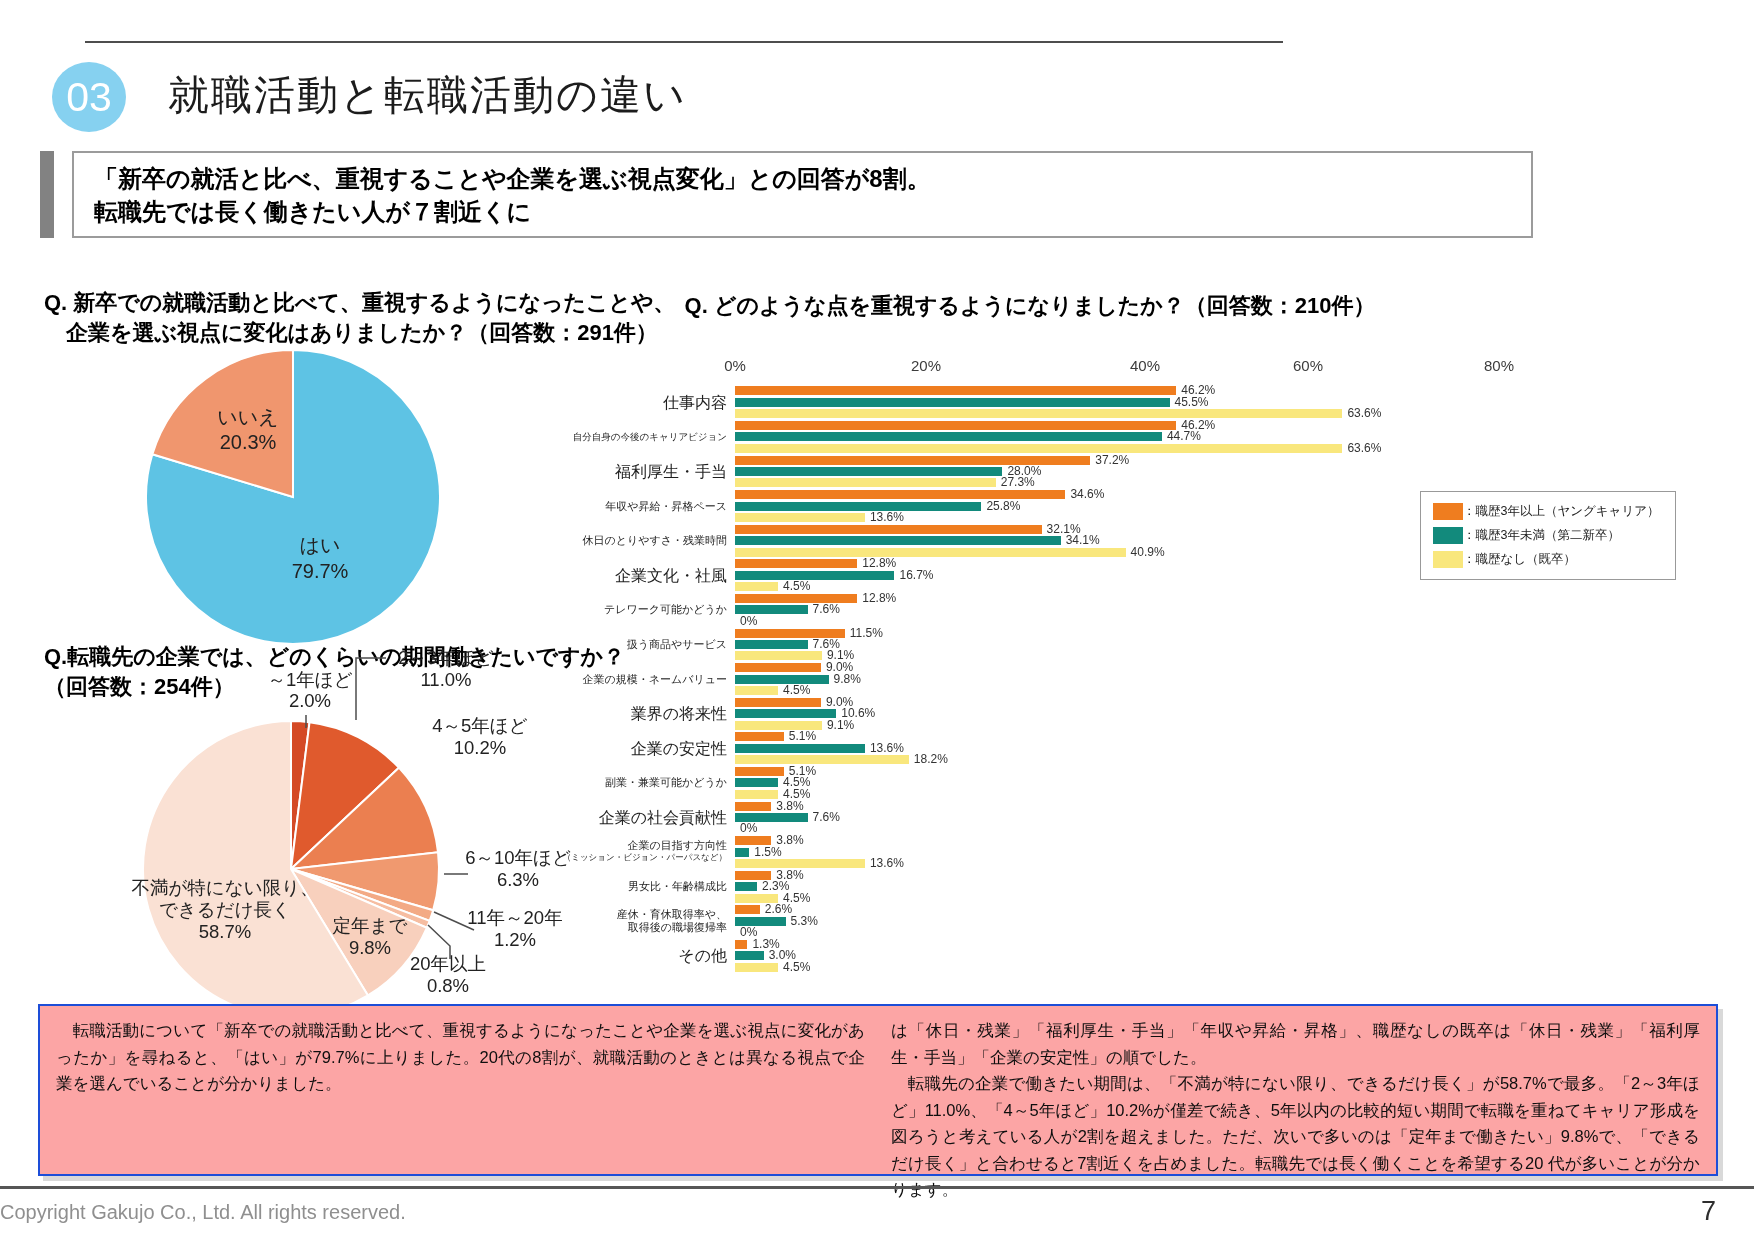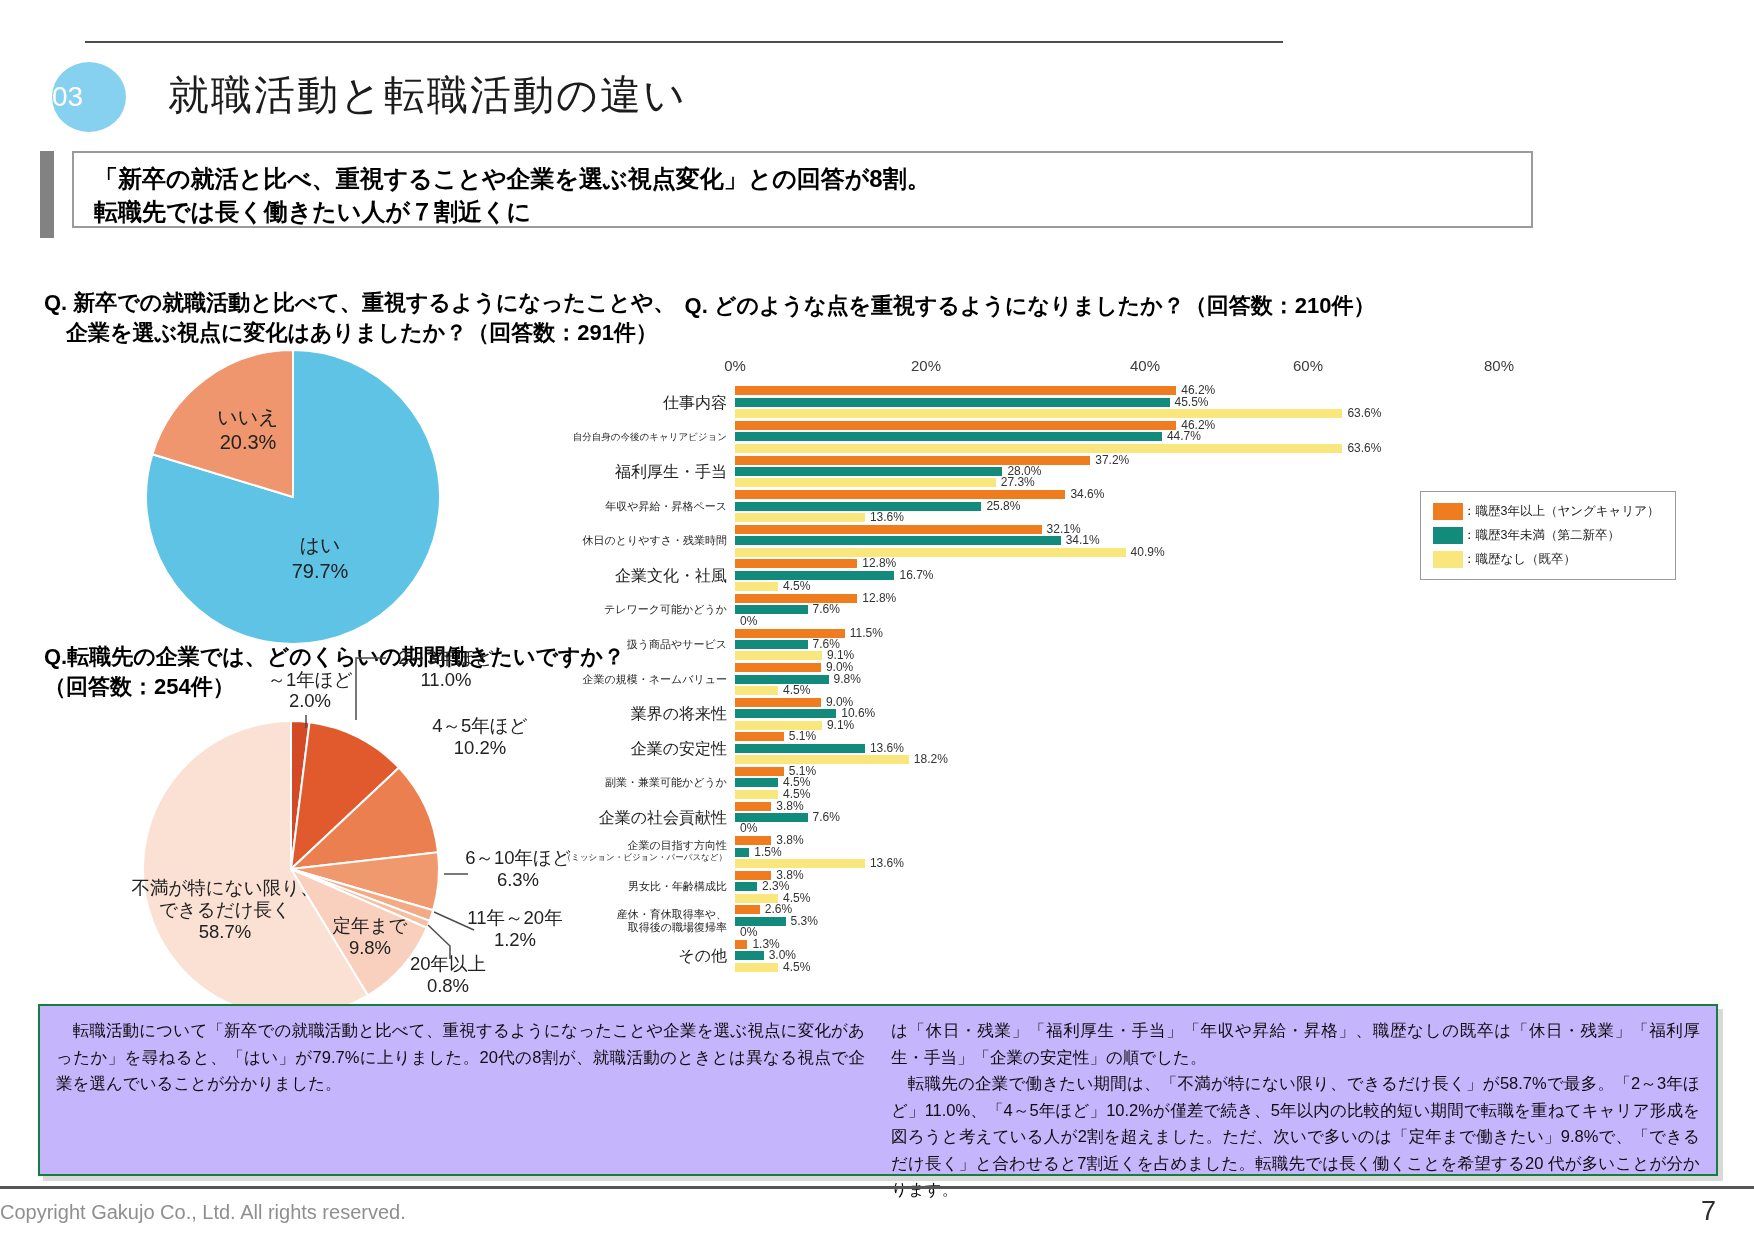--- a/index.html
+++ b/index.html
@@ -5,25 +5,25 @@
   html,body{margin:0;padding:0;background:#e8e8e8;}
   .page{
     position:relative; width:1754px; height:1241px; background:#ffffff;
     font-family:"Liberation Sans","DejaVu Sans",sans-serif; overflow:hidden; color:#111;
     margin:0 auto;
   }
   
   .top-rule{position:absolute;left:85px;top:41px;width:1198px;height:2px;background:#4d4d4d;}
   .report-label{position:absolute;right:22px;top:28px;font-size:21px;letter-spacing:9px;color:#9a9a9a;font-weight:500;white-space:nowrap;}
   .section-badge{position:absolute;left:52px;top:62px;width:74px;height:70px;border-radius:50%;
-    background:#86d1f0;color:#fff;font-size:28px;display:flex;align-items:center;font-weight:500;}
+    background:#86d1f0;color:#fff;font-size:41px;display:flex;align-items:center;justify-content:center;font-weight:500;}
   .section-title{position:absolute;left:168px;top:68px;font-size:41px;color:#1c1c1c;font-weight:500;letter-spacing:2px;}
   
   .headline-accent{position:absolute;left:40px;top:151px;width:14px;height:87px;background:#828282;}
-  .headline-box{position:absolute;left:72px;top:151px;width:1461px;height:77px;border:2px solid #9b9b9b;
+  .headline-box{position:absolute;left:72px;top:151px;width:1461px;height:87px;border:2px solid #9b9b9b;
     background:#fff;box-sizing:border-box;padding:9px 0 0 20px;}
   .headline-box .hl{font-size:24px;font-weight:bold;color:#000;line-height:33px;}
   
   .q-title{position:absolute;font-size:22px;font-weight:bold;color:#000;line-height:30px;white-space:nowrap;}
   
   svg.pie{position:absolute;overflow:visible;}
   svg.pie text{fill:#222;}
   
   .barchart{position:absolute;left:555px;top:285px;width:1199px;height:700px;}
   .bc-title{position:absolute;left:0;top:6px;width:950px;text-align:center;font-size:22px;font-weight:bold;color:#000;white-space:nowrap;}
@@ -36,22 +36,22 @@
   .bc-bars{display:flex;flex-direction:column;gap:2.4px;}
   .bc-barline{display:flex;align-items:center;height:9px;}
   .bc-bar{height:9px;flex:0 0 auto;}
   .bc-val{margin-left:5px;font-size:12px;color:#333;white-space:nowrap;line-height:9px;}
   .bc-legend{position:absolute;left:865px;top:206px;width:256px;border:1px solid #999;background:#fff;
     box-sizing:border-box;padding:11px 12px;display:flex;flex-direction:column;gap:7px;}
   .legend-row{display:flex;align-items:center;}
   .legend-swatch{width:30px;height:17px;flex:0 0 auto;}
   .legend-text{font-size:12.5px;color:#222;white-space:nowrap;}
   
-  .body-box{position:absolute;left:38px;top:1004px;width:1680px;height:172px;border:2px solid #15803d;
-    background:#c4b5fd;box-sizing:border-box;box-shadow:5px 5px 0 #d9d9d9;padding:11px 16px 8px 16px;
+  .body-box{position:absolute;left:38px;top:1004px;width:1680px;height:172px;border:2px solid #1d4ed8;
+    background:#fca5a5;box-sizing:border-box;box-shadow:5px 5px 0 #d9d9d9;padding:11px 16px 8px 16px;
     display:flex;gap:26px;}
   .body-col{flex:1 1 0;font-size:16.5px;line-height:26.5px;color:#0e0e0e;text-align:justify;}
   .body-col p{margin:0;}
   
   .footer-rule{position:absolute;left:0;top:1186px;width:1754px;height:3px;background:#565656;}
   .footer-copy{position:absolute;left:0;top:1201px;width:100%;text-align:left;font-size:20px;color:#8f8f8f;}
   .page-number{position:absolute;right:38px;top:1196px;font-size:27px;color:#2e2e2e;}
 </style>
 </head>
 <body>

